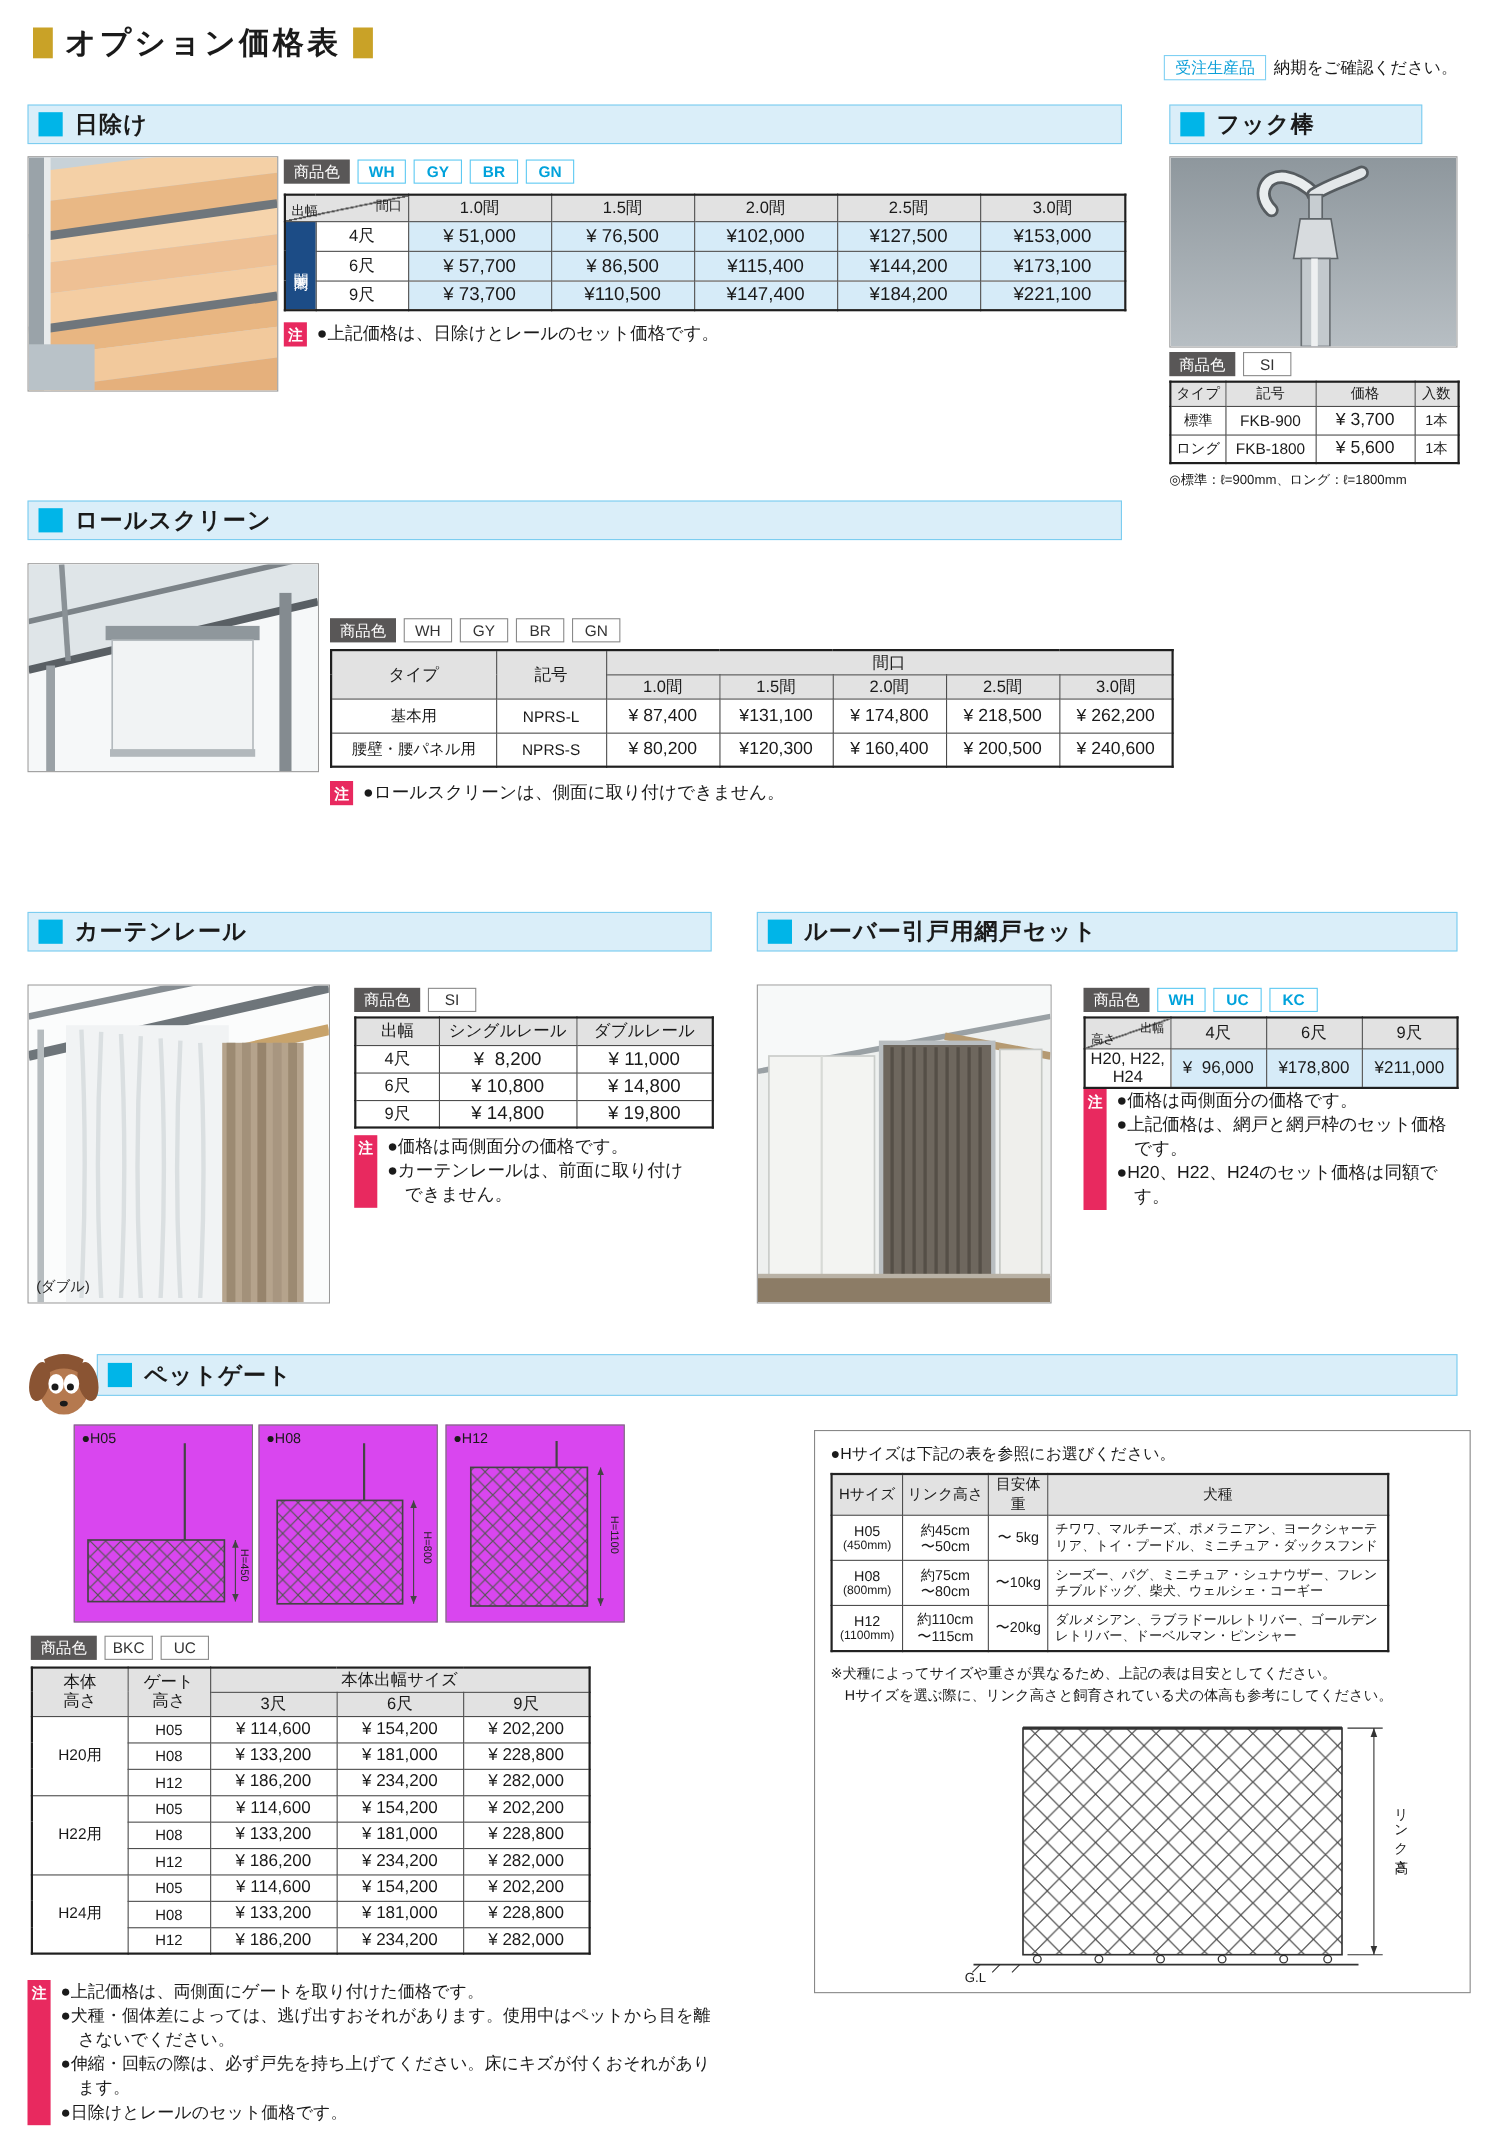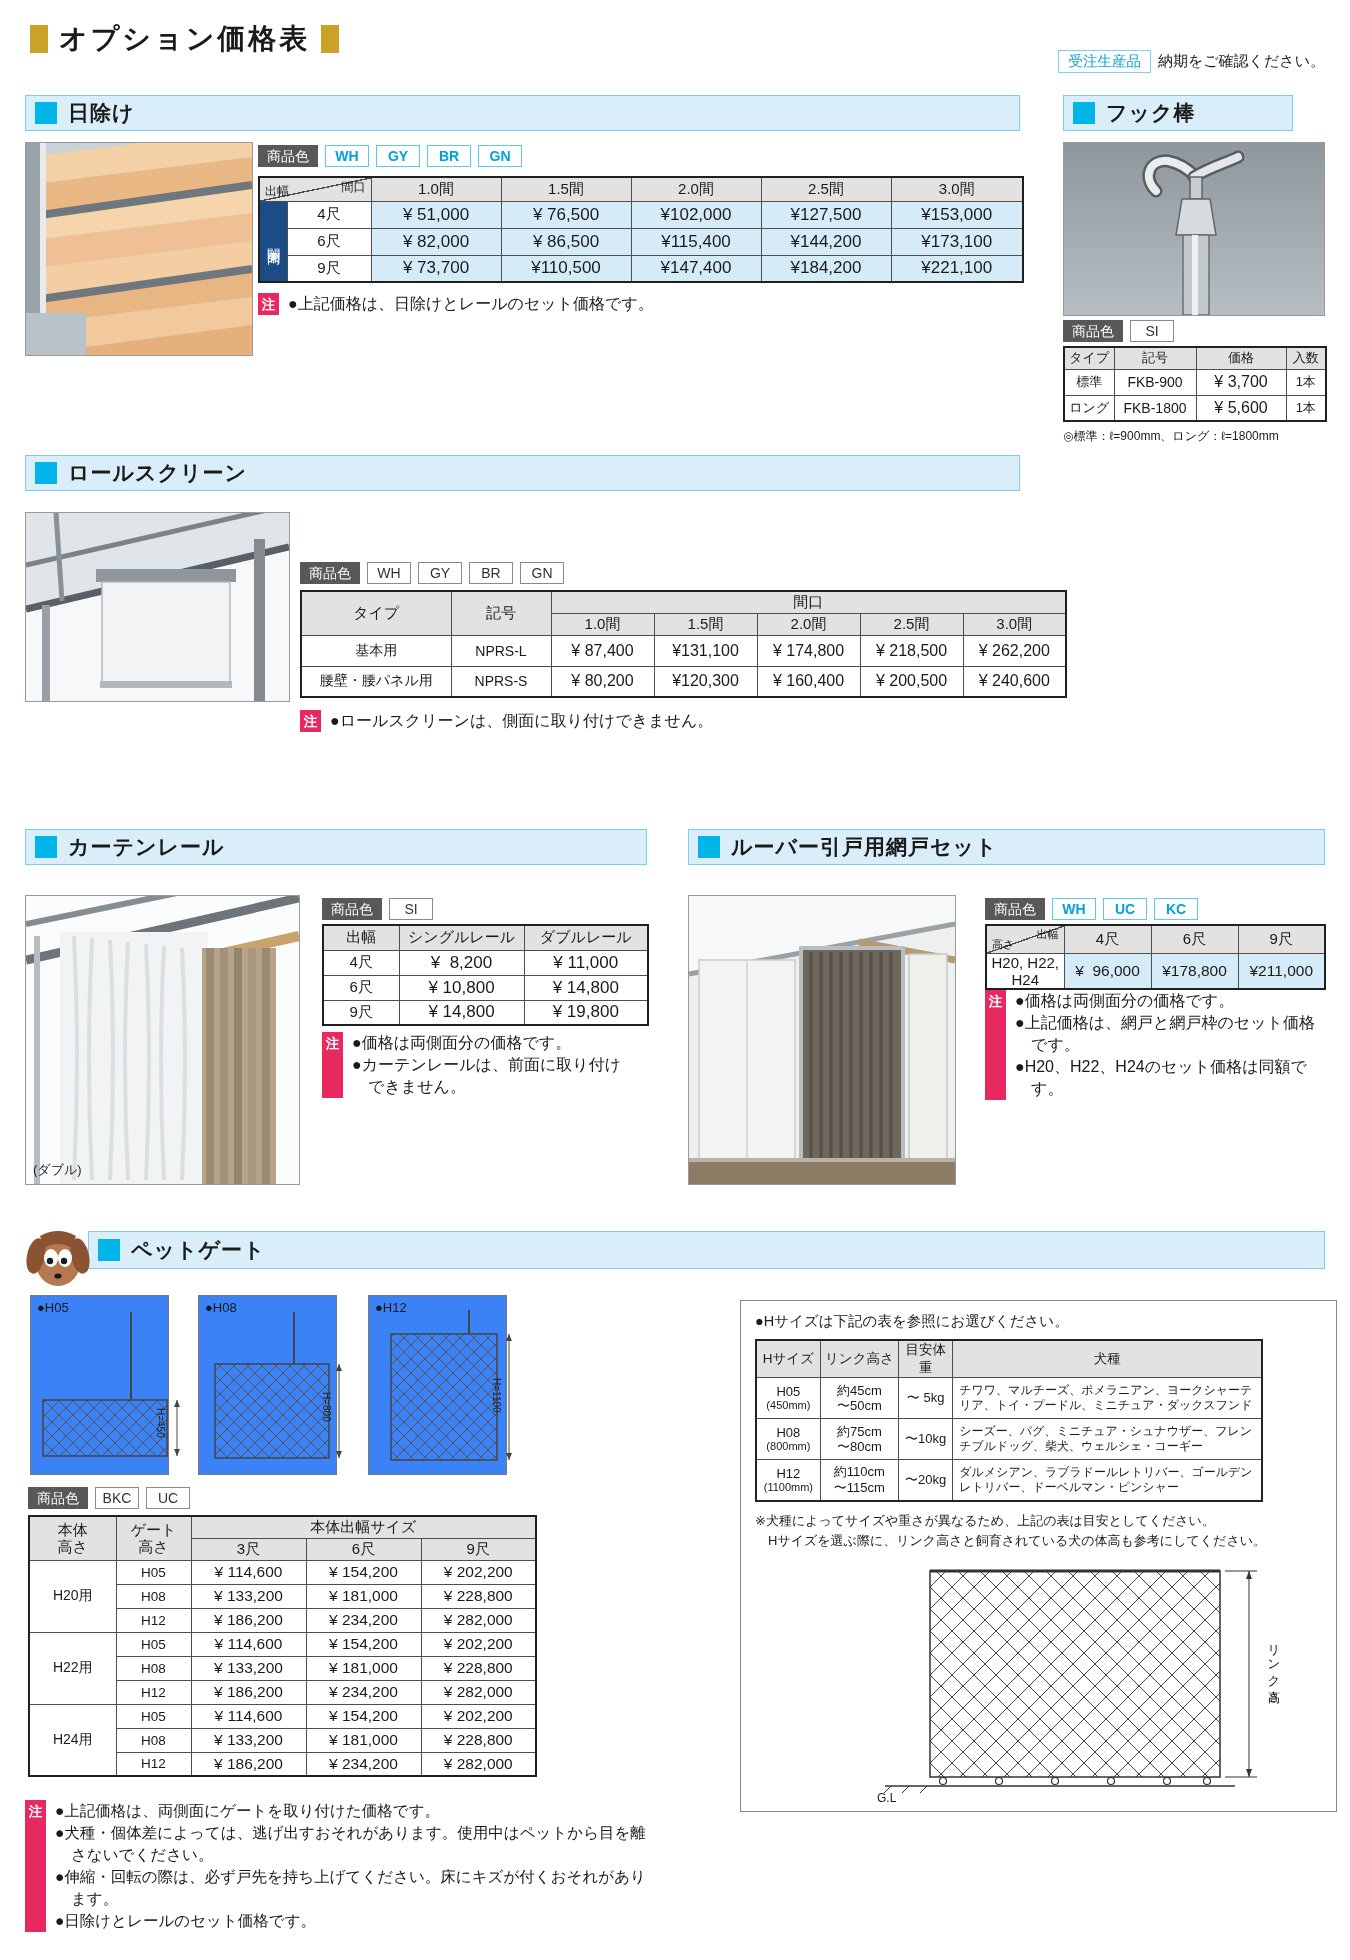--- a/index.html
+++ b/index.html
@@ -42,21 +42,21 @@
 
   .noterow{position:absolute;display:flex;align-items:stretch;gap:9px;}
   .chu{background:#e8295f;color:#fff;font-size:13.5px;font-weight:bold;width:21px;box-sizing:border-box;text-align:center;padding-top:3px;flex:0 0 auto;}
   .ntext{font-size:16px;line-height:22px;}
   .ntext div{padding-left:16px;text-indent:-16px;}
   .fnote{position:absolute;font-size:12px;}
 
   .blk{display:block;line-height:1.18;}
   .blk.sm{font-size:11px;}
 
-  .gbox{position:absolute;width:139px;height:180px;border:1px solid #777;box-sizing:border-box;background:#3b82f6;}
+  .gbox{position:absolute;width:163px;height:180px;border:1px solid #777;box-sizing:border-box;background:#d946ef;margin-left:37px;}
   .glabel{position:absolute;top:4px;left:6px;font-size:13px;}
   .gdim{position:absolute;font-size:10px;writing-mode:vertical-rl;color:#222;}
 
   .hpanel{position:absolute;left:740px;top:1300px;width:597px;height:512px;border:1px solid #888;box-sizing:border-box;padding:11px 14px;}
   .hintro{font-size:14.5px;}
   table.ht{border-collapse:collapse;table-layout:fixed;border:2px solid #222;margin-top:8px;width:508px;background:#fff;}
   .ht th,.ht td{border:1px solid #4d4d4d;text-align:center;padding:0;font-weight:normal;overflow:hidden;}
   .ht th{background:#e2e2e2;font-size:13.5px;}
   .ht td{font-size:13px;}
   .ht td.breeds{text-align:left;font-size:12px;line-height:15px;padding:3px 6px;}
@@ -141,21 +141,21 @@
       <td rowspan="3" class="vert">関東間</td>
       <td style="font-size:15px;">4尺</td>
       <td class="price bl">¥ 51,000</td>
       <td class="price bl">¥ 76,500</td>
       <td class="price bl">¥102,000</td>
       <td class="price bl">¥127,500</td>
       <td class="price bl">¥153,000</td>
     </tr>
     <tr style="height:27px;">
       <td style="font-size:15px;">6尺</td>
-      <td class="price bl">¥ 82,000</td>
+      <td class="price bl">¥ 57,700</td>
       <td class="price bl">¥ 86,500</td>
       <td class="price bl">¥115,400</td>
       <td class="price bl">¥144,200</td>
       <td class="price bl">¥173,100</td>
     </tr>
     <tr style="height:27px;">
       <td style="font-size:15px;">9尺</td>
       <td class="price bl">¥ 73,700</td>
       <td class="price bl">¥110,500</td>
       <td class="price bl">¥147,400</td>

